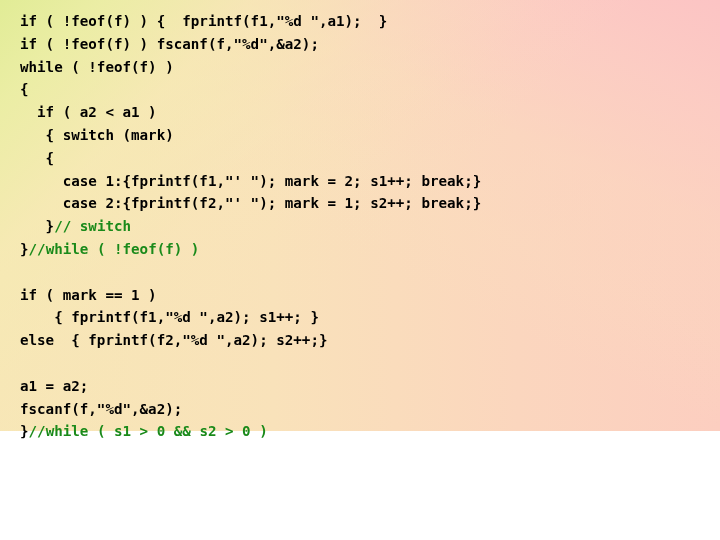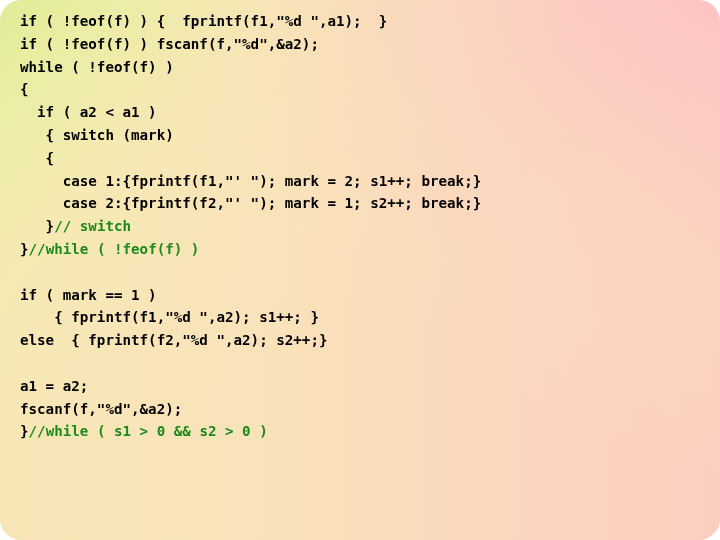--- a/index.html
+++ b/index.html
@@ -10,21 +10,21 @@
   body {
     width: 720px;
     height: 540px;
     overflow: hidden;
     font-family: "DejaVu Sans Mono", "Liberation Mono", monospace;
   }
 
   #slide {
     position: relative;
     width: 720px;
-    height: 540px;
+    height: 431px;
     box-sizing: border-box;
     
     background-color: #f6e6bc;
     background-image:
       linear-gradient(135deg,
         rgba(225,236,150,1.00) 0%,
         rgba(234,238,163,0.92) 9%,
         rgba(245,235,178,0.62) 22%,
         rgba(248,230,184,0.30) 36%,
         rgba(250,226,188,0.06) 48%,
@@ -33,21 +33,20 @@
         rgba(252,196,196,1.00) 0%,
         rgba(252,203,196,0.80) 14%,
         rgba(251,214,192,0.46) 30%,
         rgba(250,224,190,0.18) 44%,
         rgba(249,230,188,0.00) 56%),
       linear-gradient(to right,
         rgba(247,231,182,1) 0%,
         rgba(249,226,186,1) 38%,
         rgba(251,214,190,1) 72%,
         rgba(252,206,192,1) 100%);
-    border-radius: 21px;
   }
 
   #code {
     position: absolute;
     left: 20px;
     top: 10px;
     width: 690px;
     margin: 0;
     padding: 0;
     font-family: "DejaVu Sans Mono", "Liberation Mono", monospace;

